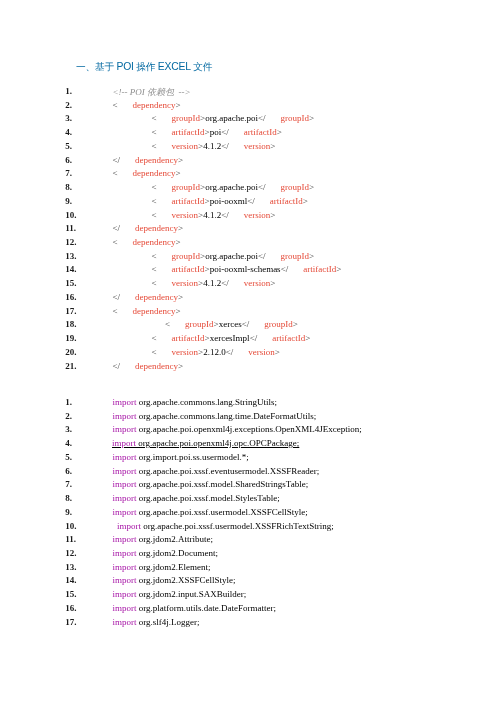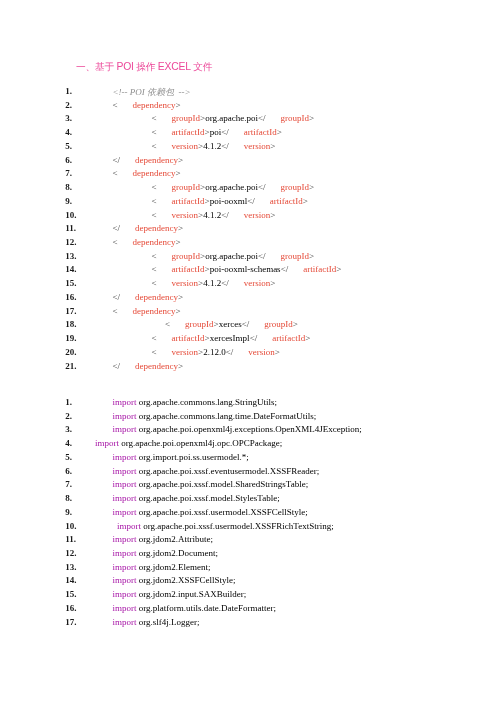--- a/index.html
+++ b/index.html
@@ -1,21 +1,21 @@
 <!DOCTYPE html>
 <html><head>
 <meta charset="utf-8">
 <style>
   html,body{margin:0;padding:0;}
   body{width:496px;height:702px;background:#ffffff;overflow:hidden;
        font-family:"Liberation Sans",sans-serif;
        -webkit-font-smoothing:antialiased;}
   .page{position:relative;width:496px;height:702px;background:#fff;}
 
-  .heading{position:absolute;color:#ec4899;letter-spacing:-0.2px;
+  .heading{position:absolute;color:#0369a1;letter-spacing:-0.2px;
            font-family:"Liberation Sans",sans-serif;white-space:pre;}
   .heading .cjk{font-size:9.7px;}
   .heading .lat{font-size:10.4px;}
 
   .para{position:absolute;color:#484848;letter-spacing:-0.05px;
         font-family:"Liberation Sans",sans-serif;white-space:pre;}
   .para .cjk{font-size:9.85px;}
   .para .lat{font-size:10px;}
 
   .codeblock{position:absolute;}
@@ -135,21 +135,21 @@
       <div class="crow">
         <span class="ln">2.</span>
         <span class="ctext" style="left: 48.5px;"><span class="k-imp">import</span><span class="k-txt"> org.apache.commons.lang.time.DateFormatUtils;</span></span>
       </div>
       <div class="crow">
         <span class="ln">3.</span>
         <span class="ctext" style="left: 48.5px;"><span class="k-imp">import</span><span class="k-txt"> org.apache.poi.openxml4j.exceptions.OpenXML4JException;</span></span>
       </div>
       <div class="crow">
         <span class="ln">4.</span>
-        <span class="ctext" style="left: 31px;"><span class="k-imp">import</span><span class="k-txt"> org.apache.poi.openxml4j.opc.OPCPackage;</span></span>
+        <span class="ctext" style="left: 48px; text-decoration: underline;"><span class="k-imp">import</span><span class="k-txt"> org.apache.poi.openxml4j.opc.OPCPackage;</span></span>
       </div>
       <div class="crow">
         <span class="ln">5.</span>
         <span class="ctext" style="left: 48.5px;"><span class="k-imp">import</span><span class="k-txt"> org.import.poi.ss.usermodel.*;</span></span>
       </div>
       <div class="crow">
         <span class="ln">6.</span>
         <span class="ctext" style="left: 48.5px;"><span class="k-imp">import</span><span class="k-txt"> org.apache.poi.xssf.eventusermodel.XSSFReader;</span></span>
       </div>
       <div class="crow">

